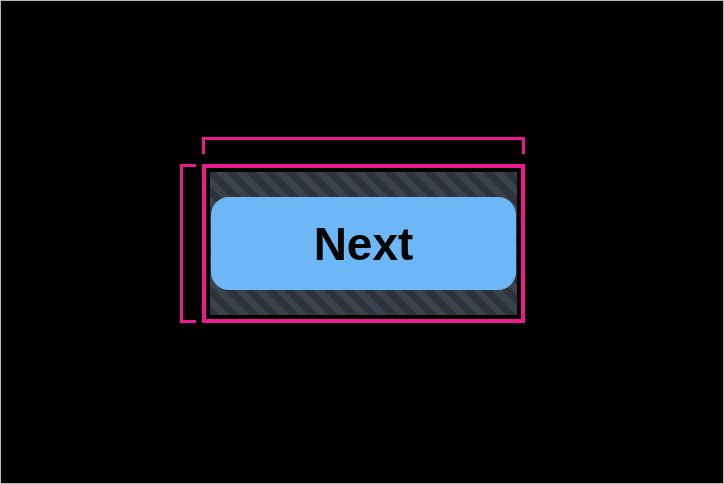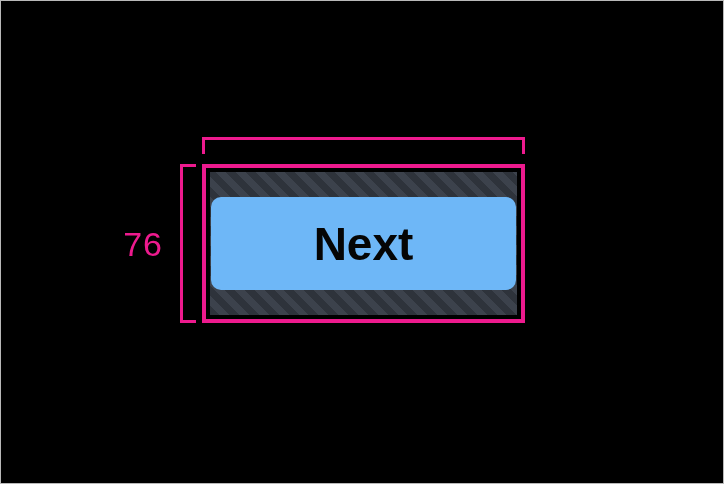--- a/index.html
+++ b/index.html
@@ -111,21 +111,21 @@
     justify-content: center;
     box-sizing: border-box;
     padding: 25px 1px;
   }
 
   
   #content-box {
     width: 100%;
     height: 100%;
     background: #6EB7F7;
-    border-radius: 10px;
+    border-radius: 18px;
     display: flex;
     align-items: center;
     justify-content: center;
     box-sizing: border-box;
   }
 
   #button-label {
     color: #050505;
     font-size: 46px;
     font-weight: bold;
@@ -136,21 +136,20 @@
   }
 </style>
 </head>
 <body>
 
 <div id="canvas">
 
 
   <div id="width-bracket"></div>
 
-  <div id="height-label">76</div>
 
   <div id="height-bracket"></div>
 
   <div id="element-bounds">
 
     <div id="padding-region">
 
       <div id="content-box">
         <span id="button-label">Next</span>
       </div>

